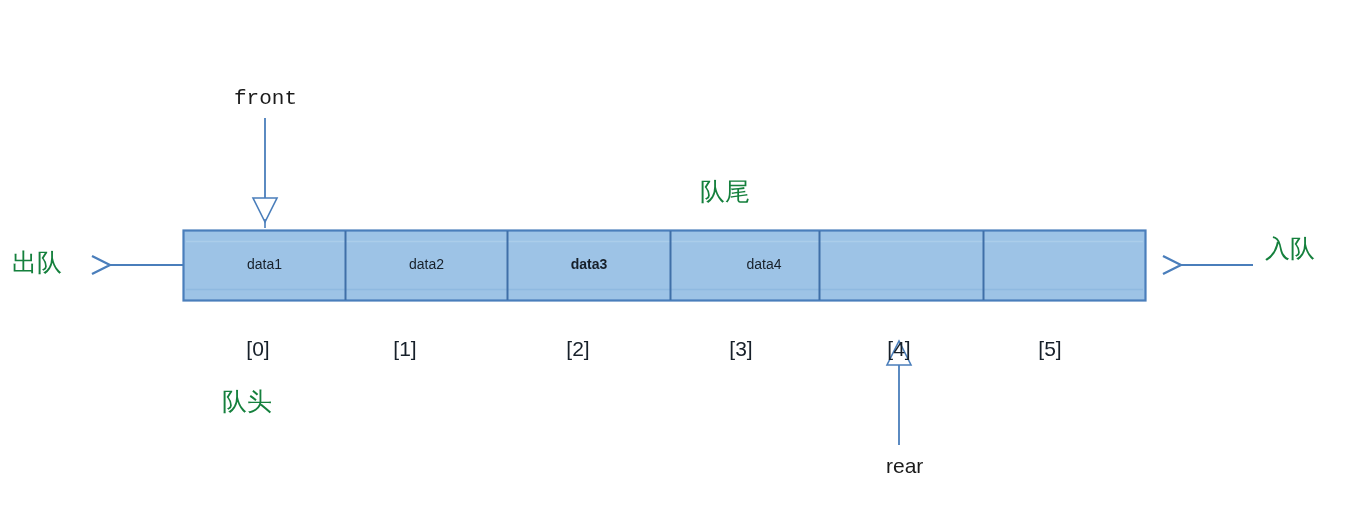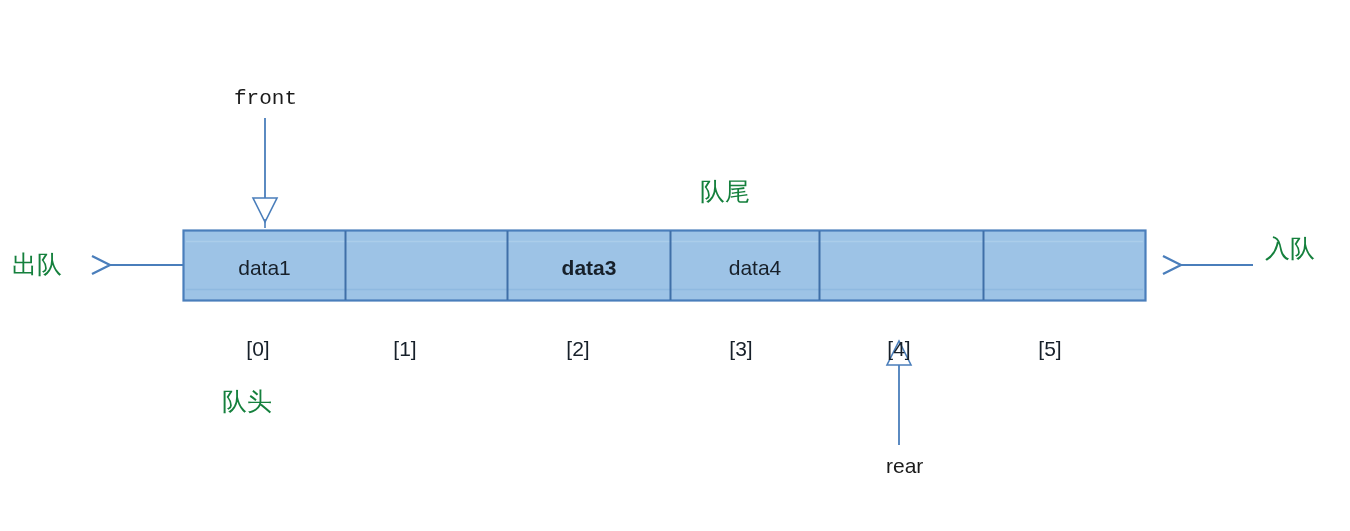--- a/index.html
+++ b/index.html
@@ -28,21 +28,21 @@
   }
   .lbl {
     position: absolute;
     white-space: nowrap;
     line-height: 1;
   }
   
   .queue-cell-text {
     position: absolute;
     text-align: center;
-    font-size: 21px;
+    font-size: 14px;
     color: #17202a;
     line-height: 1;
   }
   .index-label {
     position: absolute;
     text-align: center;
     font-size: 21px;
     color: #17202a;
     line-height: 1;
   }
@@ -93,27 +93,28 @@
   </svg>
 
   <div class="lbl latin" style="left:234px; top:88px;font-family:Liberation Mono, monospace;">front</div>
 
   <div class="lbl latin" style="left:886px; top:455px;">rear</div>
 
   <div class="lbl cjk" style="left:700px; top:179px;">队尾</div>
 
   <div class="lbl cjk" style="left:222px; top:389px;">队头</div>
 
-  <div class="lbl cjk" style="left:12px; top:252px;">出队</div>
+  <div class="lbl cjk" style="left:12px; top:252px;font-family:Liberation Mono, monospace;">出队</div>
 
   <div class="lbl cjk" style="left:1265px; top:236px;">入队</div>
 
   <div class="queue-cell-text" style="left:183px; top:257px; width:163px;">data1</div>
+  <div class="queue-cell-text" style="left:345px; top:257px; width:163px;">data2</div>
   <div class="queue-cell-text" style="left:507px; top:257px; width:164px;font-weight:bold;">data3</div>
-  <div class="queue-cell-text" style="left:670px; top:257px; width:170px;">data4</div>
+  <div class="queue-cell-text" style="left:670px; top:257px; width:170px;padding-left:9px;">data4</div>
   <div class="queue-cell-text" style="left:819px; top:257px; width:165px;"></div>
   <div class="queue-cell-text" style="left:983px; top:257px; width:163px;"></div>
 
   <div class="index-label" style="left:183px; top:338px; width:150px;">[0]</div>
   <div class="index-label" style="left:330px; top:338px; width:150px;">[1]</div>
   <div class="index-label" style="left:503px; top:338px; width:150px;">[2]</div>
   <div class="index-label" style="left:666px; top:338px; width:150px;">[3]</div>
   <div class="index-label" style="left:824px; top:338px; width:150px;">[4]</div>
   <div class="index-label" style="left:975px; top:338px; width:150px;">[5]</div>
 

